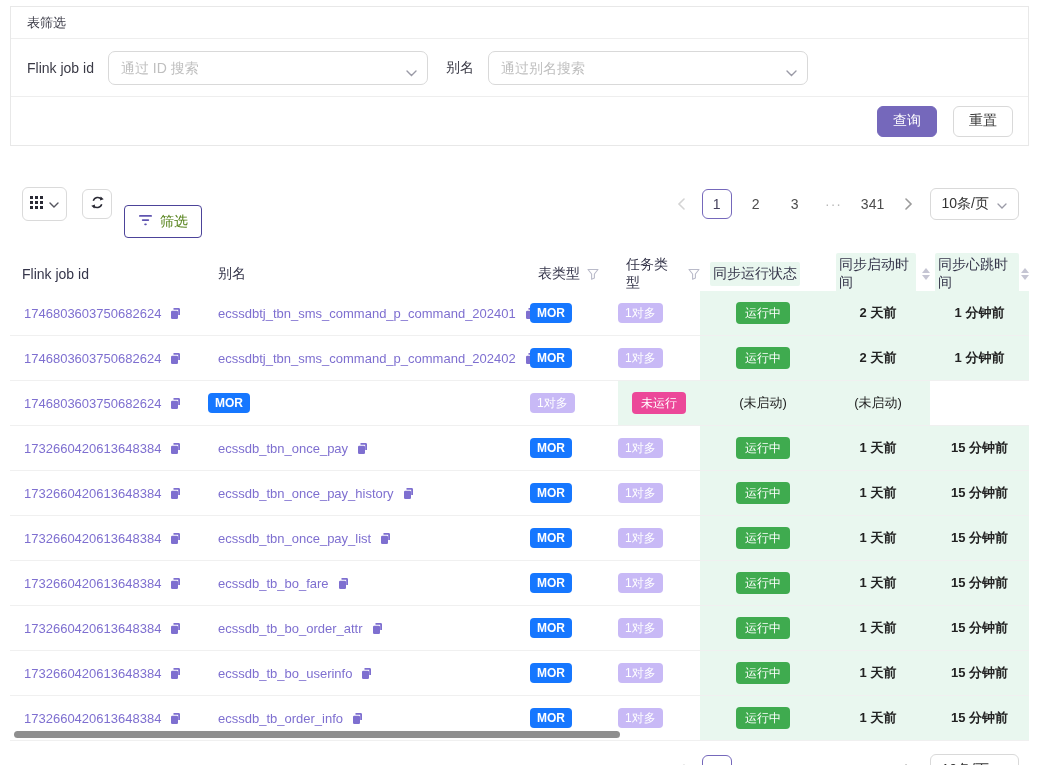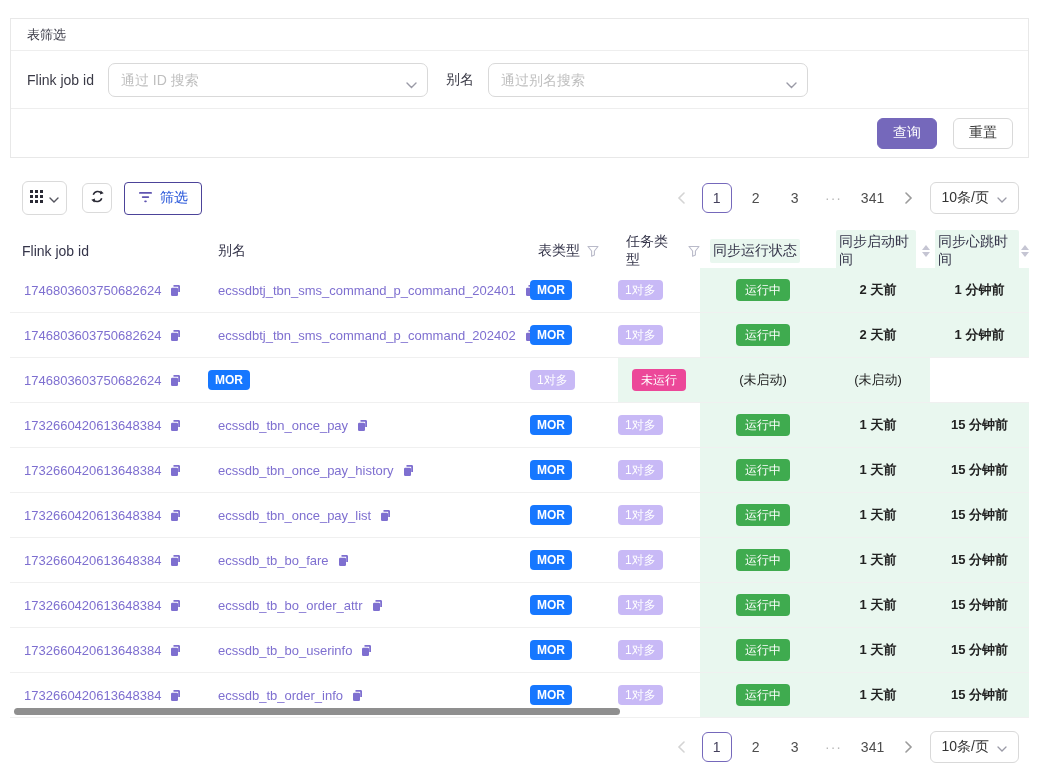--- a/index.html
+++ b/index.html
@@ -1,39 +1,39 @@
 <!DOCTYPE html>
 <html><head>
 <meta charset="utf-8">
 <style>
   * { box-sizing: border-box; margin: 0; padding: 0; }
   html,body { width:1039px; background:#fff; font-family:"Liberation Sans","DejaVu Sans",sans-serif; color:#33333f; }
   body { height:765px; overflow:hidden; }
 
   
-  .panel { margin:18px 10px 0 10px; border:1px solid #e8e8e8; border-radius:0; background:#fff; }
+  .panel { margin:6px 10px 0 10px; border:1px solid #e8e8e8; border-radius:0; background:#fff; }
   .panel-header { height:32px; display:flex; align-items:center; padding:0 16px; border-bottom:1px solid #eeeeee; font-size:13px; color:#3a3a46; }
   .panel-body { height:57px; display:flex; align-items:center; padding:0 16px; }
   .field-label { font-size:14px; color:#3a3a46; margin-right:14px; }
   .select-box { position:relative; width:320px; height:34px; margin-right:18px; }
   .select-box input { width:100%; height:100%; border:1px solid #d9d9d9; border-radius:7px; padding:0 30px 0 12px; font-size:14px; color:#333; outline:none; font-family:inherit; }
   .select-box input::placeholder { color:#bfbfbf; }
   .select-chevron { position:absolute; right:11px; top:12px; }
   .panel-footer { height:49px; border-top:1px solid #eeeeee; display:flex; align-items:center; justify-content:flex-end; padding:0 15px; gap:16px; }
   .btn { height:31px; border-radius:6px; font-size:14px; padding:0 15px; cursor:pointer; font-family:inherit; }
   .btn-primary { background:#7568bb; border:1px solid #7568bb; color:#fff; }
   .btn-default { background:#fff; border:1px solid #d9d9d9; color:#3a3a3a; }
 
   
   .toolbar { margin-top:23px; padding:0 20px 0 22px; display:flex; align-items:center; justify-content:space-between; }
   .tools { display:flex; align-items:center; }
   .tool-btn { background:#fff; border:1px solid #dadada; border-radius:6px; display:flex; align-items:center; justify-content:center; cursor:pointer; }
   .grid-btn { width:45px; height:34px; gap:6px; margin-right:15px; }
   .refresh-btn { width:30px; height:30px; margin-right:12px; }
-  .filter-btn { height:33px; padding:0 13px; border:1.4px solid #4c4399; border-radius:4px; color:#1d4ed8; font-size:14px; gap:7px; }
+  .filter-btn { height:33px; padding:0 13px; border:1.4px solid #4c4399; border-radius:4px; color:#4d7c0f; font-size:14px; gap:7px;margin-top:36px; }
 
   
   .pagination { display:flex; align-items:center; gap:9px; }
   .pg-arrow { width:24px; height:30px; display:flex; align-items:center; justify-content:center; background:none; border:none; cursor:pointer; }
   .pages { display:flex; align-items:center; gap:9px; }
   .pg { min-width:30px; height:30px; background:none; border:none; font-size:14px; color:#4d4d4d; text-align:center; cursor:pointer; font-family:inherit; }
   .pg.active { border:1px solid #7568bb; border-radius:6px; background:#fff; color:#44405c; }
   .pg.dots { color:#b9b9b9; letter-spacing:1px; }
   .size-select { height:32px; border:1px solid #d9d9d9; border-radius:6px; display:flex; align-items:center; gap:8px; padding:0 11px; font-size:14px; color:#333; cursor:pointer; background:#fff; }
 

